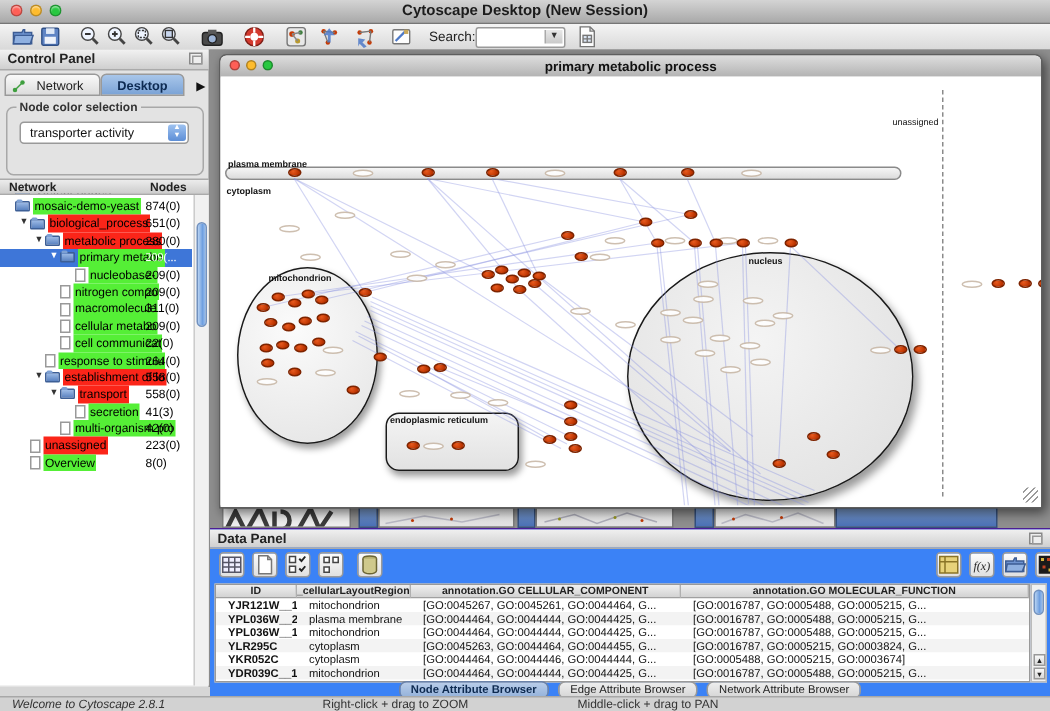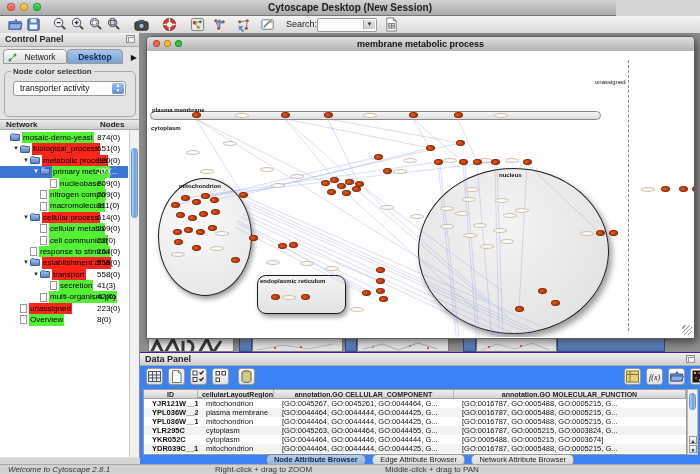--- a/index.html
+++ b/index.html
@@ -1,20 +1,20 @@
 <!DOCTYPE html>
 <html><head>
 <meta charset="utf-8">
 <style>
   html,body{margin:0;padding:0;background:#666;}
   #app{position:relative;width:700px;height:474px;overflow:hidden;
        font-family:"Liberation Sans","DejaVu Sans",sans-serif;background:#d6d6d6;}
   .abs{position:absolute;}
   
-  #titlebar{left:0;top:0;width:616px;height:15px;
+  #titlebar{left:0;top:0;width:700px;height:15px;
     background:linear-gradient(#d4d4d4,#a9a9a9);border-bottom:1px solid #767676;}
   .light{width:8px;height:8px;border-radius:50%;top:3px;box-shadow:inset 0 1px 1px rgba(255,255,255,.5);border:1px solid rgba(0,0,0,.25);box-sizing:border-box;}
   #title-text{left:0;top:0;width:700px;text-align:center;font-size:10px;font-weight:bold;color:#1c1c1c;line-height:15px;}
   
   #toolbar{left:0;top:16px;width:700px;height:17px;background:linear-gradient(#f4f4f4,#d9d9d9);border-bottom:1px solid #979797;}
   .tbi{top:1px;width:15px;height:15px;}
   .tbi svg{width:15px;height:15px;display:block;}
   #search-label{font-size:9px;color:#222;top:3px;}
   #search-combo{top:2px;width:58px;height:12px;background:#fff;border:1px solid #9a9a9a;border-radius:2px;}
   #search-arrow{right:1px;top:1px;width:11px;height:9px;background:linear-gradient(#e8e8e8,#c9c9c9);border-left:1px solid #aaa;font-size:6px;line-height:9px;text-align:center;color:#333;}
@@ -304,27 +304,20 @@
             <span class="tcount">209(0)</span>
           </div>
           <div class="trow">
             <span class="ind" style="width: 32px;"></span>
             <span class="expander"></span>
             <span class="ticon doc"></span>
             <span class="tlabel green">macromolecule</span>
             <span class="tcount">311(0)</span>
           </div>
           <div class="trow">
-            <span class="ind" style="width: 22px;"></span>
-            <span class="expander">▼</span>
-            <span class="ticon folder"></span>
-            <span class="tlabel red">cellular process</span>
-            <span class="tcount">614(0)</span>
-          </div>
-          <div class="trow">
             <span class="ind" style="width: 32px;"></span>
             <span class="expander"></span>
             <span class="ticon doc"></span>
             <span class="tlabel green">cellular metabo</span>
             <span class="tcount">209(0)</span>
           </div>
           <div class="trow">
             <span class="ind" style="width: 32px;"></span>
             <span class="expander"></span>
             <span class="ticon doc"></span>
@@ -426,21 +419,21 @@
           <circle cx="44" cy="5" r="1" fill="#c53a05"></circle>
         </svg>
     </div>
     <div class="sliver-blue abs" style="left:417px;width:108px;"></div>
 
     <div id="netwin" class="abs">
       <div id="nw-titlebar" class="abs">
         <div class="nwlight abs" style="left:6px;background:#ff5f57;"></div>
         <div class="nwlight abs" style="left:17px;background:#febc2e;"></div>
         <div class="nwlight abs" style="left:28px;background:#28c840;"></div>
-        <div id="nw-title" class="abs">membrane metabolic process</div>
+        <div id="nw-title" class="abs">primary metabolic process</div>
       </div>
       <div id="canvas" class="abs">
         <div id="pm-bar" class="abs"></div>
         <span class="region-label abs" style="left:5px;top:56px;">plasma membrane</span>
         <span class="region-label abs" style="left:4px;top:74px;">cytoplasm</span>
         <div id="mito" class="abs"></div>
         <span class="region-label abs" style="left:32px;top:132px;">mitochondrion</span>
         <div id="nucleus" class="abs"></div>
         <span class="region-label abs" style="left:352px;top:121px;">nucleus</span>
         <div id="er-box" class="abs"></div>

